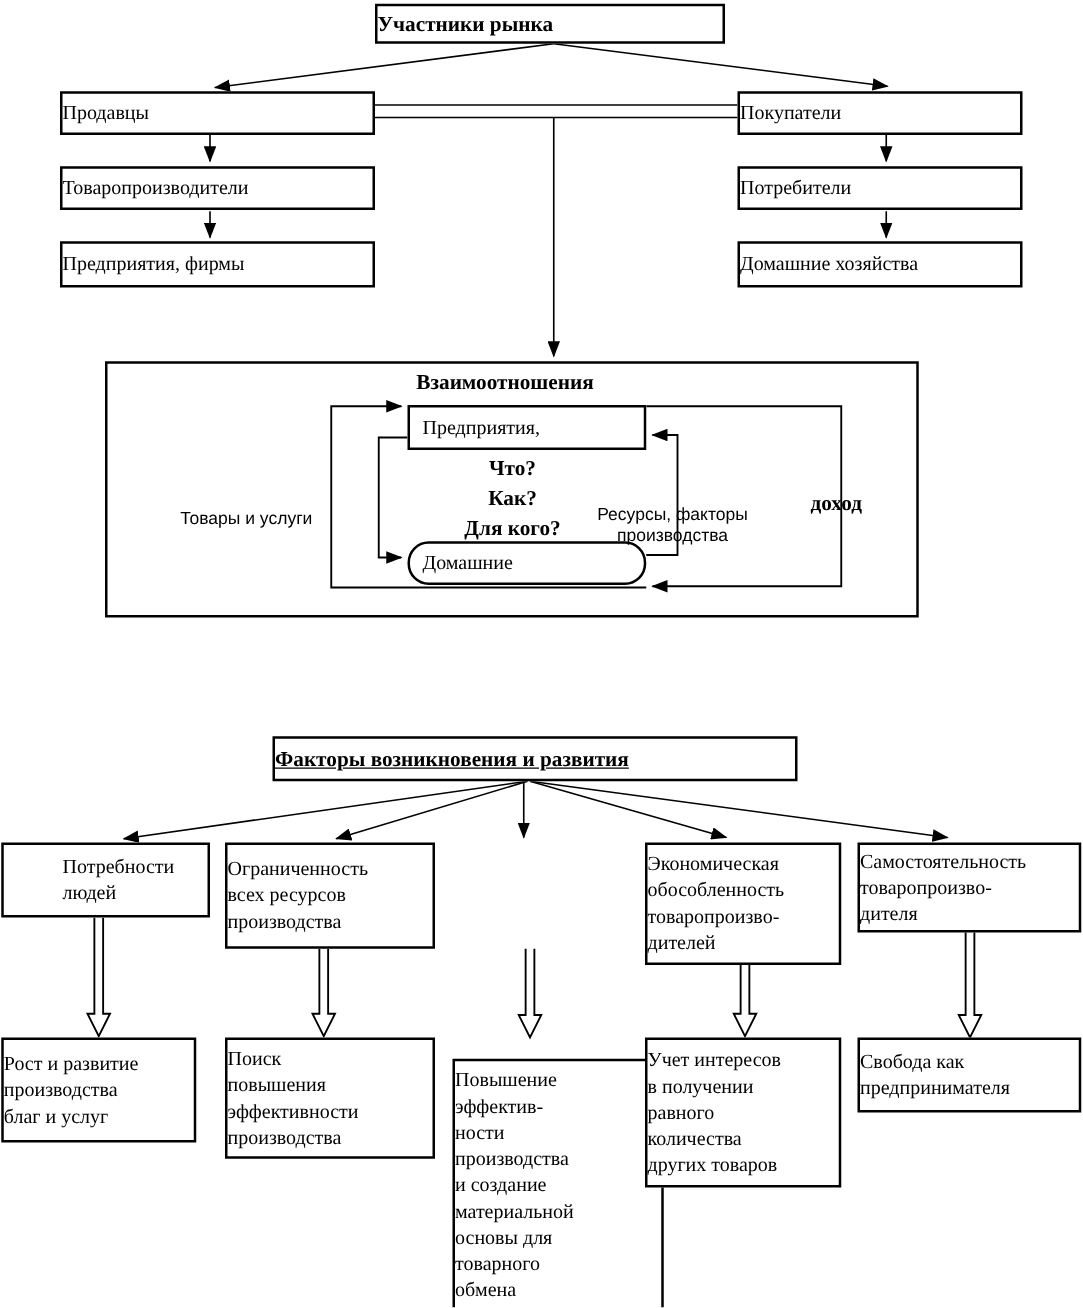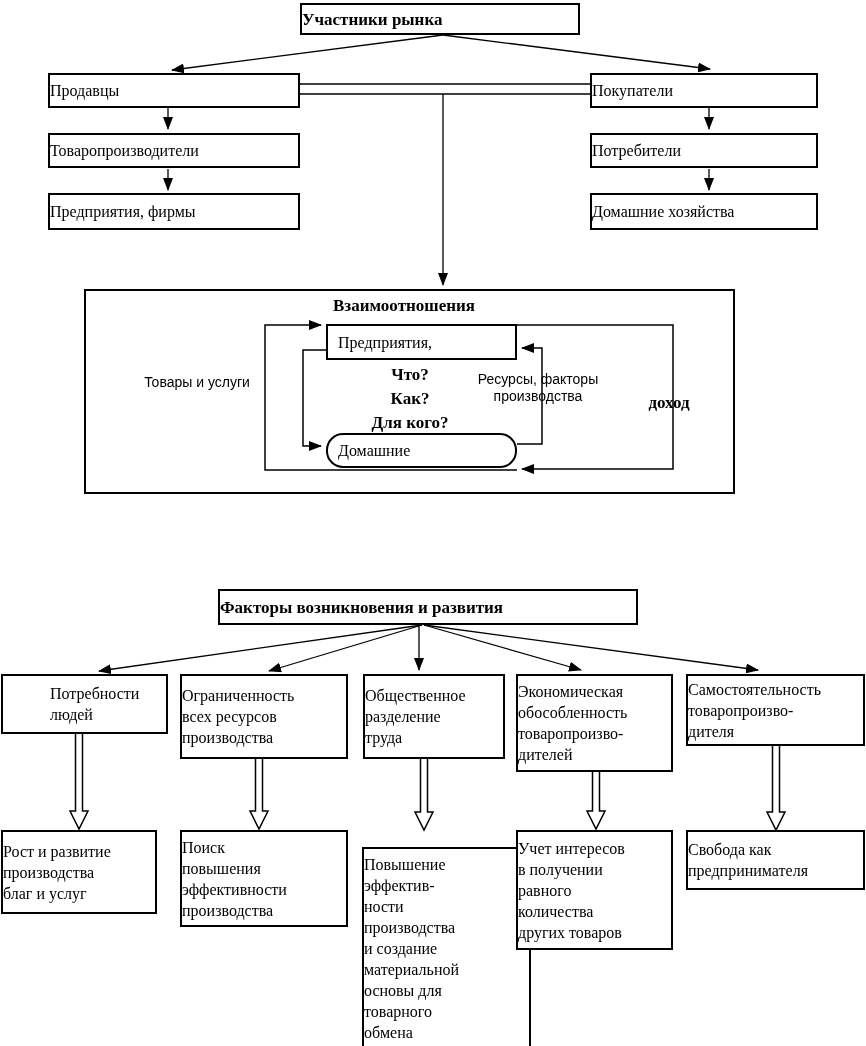--- a/index.html
+++ b/index.html
@@ -33,20 +33,21 @@
     background:transparent;
     border:none;
     z-index:3;
     text-align:center;
     white-space:pre-line;
   }
   .sans{
     font-family:"Liberation Sans","DejaVu Sans",sans-serif;
     font-size:14px;
     line-height:17px;
+    margin-top:32px;
   }
   .outer-frame{
     position:absolute;
     box-sizing:border-box;
     border:2px solid #000;
     background:transparent;
     z-index:0;
   }
 </style>
 </head>
@@ -143,37 +144,32 @@
 Как?
 Для кого?</div>
 
   <div class="nobox sans" style="left:130px;top:374px;width:134px;">Товары и услуги</div>
 
   <div class="nobox sans" style="left:462px;top:371px;width:152px;">Ресурсы, факторы
 производства</div>
 
   <div class="nobox bold" style="left:635px;top:393px;width:68px;">доход</div>
 
-  <div class="box bold" style="left:218px;top:589px;width:420px;height:36px;">
+  <div class="box bold" style="left:218px;top:589px;width:420px;height:36px;text-decoration:underline;">
     <span>Факторы возникновения и развития</span>
   </div>
 
   <div class="box" style="left:1px;top:674px;width:167px;height:60px;padding-left:47px;">
     <span>Потребности
 людей</span>
   </div>
   <div class="box" style="left:180px;top:674px;width:168px;height:85px;">
     <span>Ограниченность
 всех ресурсов
 производства</span>
-  </div>
-  <div class="box" style="left:363px;top:674px;width:142px;height:85px;">
-    <span>Общественное
-разделение
-труда</span>
   </div>
   <div class="box" style="left:516px;top:674px;width:157px;height:98px;">
     <span>Экономическая
 обособленность
 товаропроизво-
 дителей</span>
   </div>
   <div class="box" style="left:686px;top:674px;width:179px;height:72px;">
     <span>Самостоятельность
 товаропроизво-

